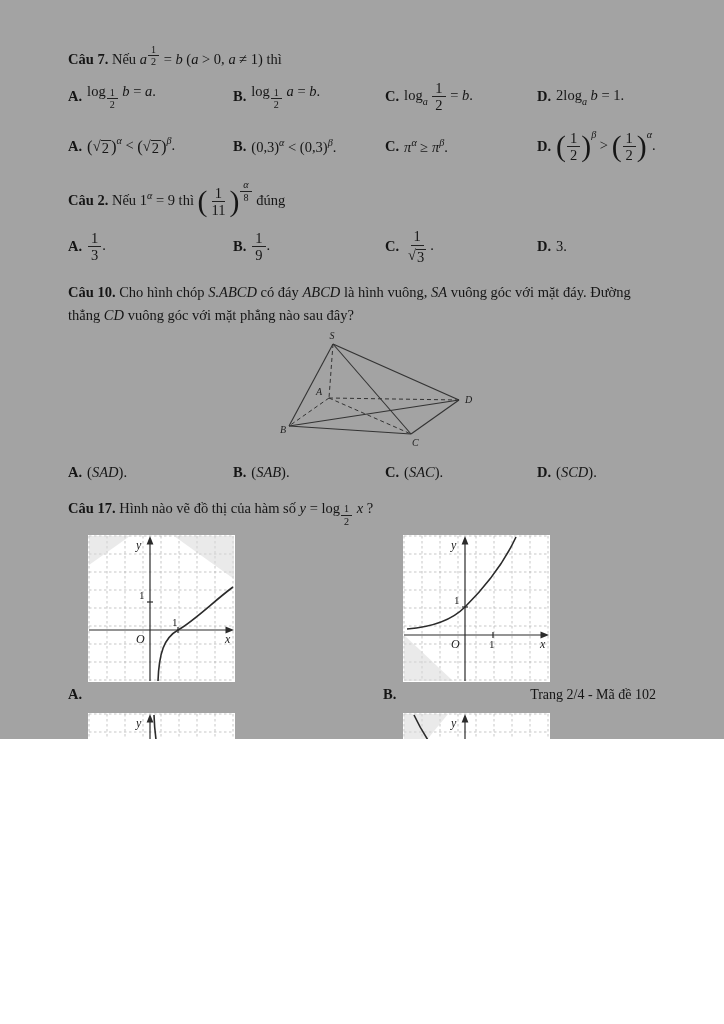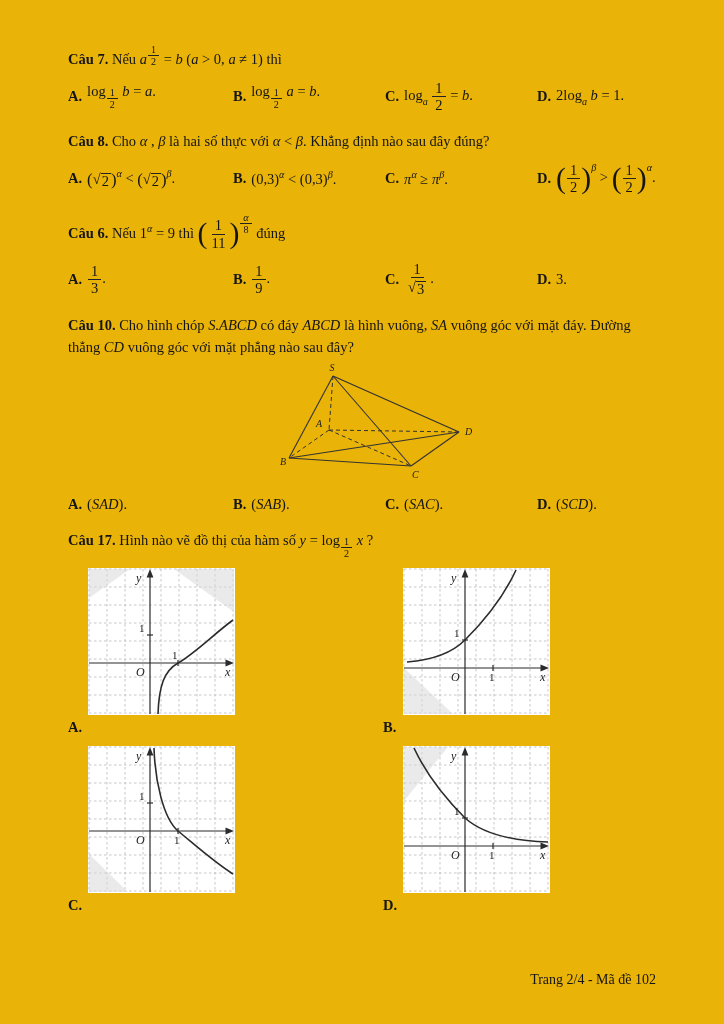--- a/index.html
+++ b/index.html
@@ -1,18 +1,18 @@
 <!DOCTYPE html>
 <html><head>
 <meta charset="utf-8">
 <style>
   * { margin:0; padding:0; box-sizing:border-box; }
   html,body { background:#ffffff; }
   .page {
-    width:724px; height:1024px; background:#eab308; position:relative; overflow:hidden;
+    width:724px; height:739px; background:#a3a3a3; position:relative; overflow:hidden;
     font-family:"Liberation Serif","DejaVu Serif",serif; font-size:14.5px; color:#151515;
     padding:44px 64px 0 68px;
   }
   .stem { line-height:1.55; margin-bottom:2px; }
   .opts { display:grid; grid-template-columns:165px 152px 152px 1fr; align-items:center; margin:10px 0 16px 0; }
   .opt { display:flex; align-items:center; gap:5px; white-space:nowrap; }
   .opt-label { font-weight:bold; }
   
   .m-b { font-weight:bold; }
   .m-i { font-style:italic; }
@@ -82,21 +82,20 @@
             </span><span class="m-t"> = </span><span class="m-i">b</span><span class="m-t">.</span></span>
         </span>
       <span class="opt">
           <b class="opt-label">D.</b>
           <span class="opt-body"><span class="m-t">2log</span><span class="m-sub"><span class="m-i">a</span></span><span class="m-t"> </span><span class="m-i">b</span><span class="m-t"> = 1.</span></span>
         </span>
     </div>
   </section>
 
   <section class="question">
-    <p class="stem"><span class="m-b">Câu 8.</span><span class="m-t"> Cho </span><span class="m-i">α</span><span class="m-t"> , </span><span class="m-i">β</span><span class="m-t"> là hai số thực với </span><span class="m-i">α</span><span class="m-t"> &lt; </span><span class="m-i">β</span><span class="m-t">. Khẳng định nào sau đây đúng?</span></p>
     <div class="opts">
       <span class="opt">
           <b class="opt-label">A.</b>
           <span class="opt-body"><span class="m-par">
               <span class="m-pl">(</span>
               <span class="m-pc"><span class="m-sqrt">
                   <span class="m-rad">√</span>
                   <span class="m-radbar"><span class="m-t">2</span></span>
                 </span></span>
               <span class="m-pr">)</span>
@@ -132,21 +131,21 @@
                   <span class="m-num"><span class="m-t">1</span></span>
                   <span class="m-den"><span class="m-t">2</span></span>
                 </span></span>
               <span class="m-pr">)</span>
             </span><span class="m-sup"><span class="m-i">α</span></span><span class="m-t">.</span></span>
         </span>
     </div>
   </section>
 
   <section class="question">
-    <p class="stem"><span class="m-b">Câu 6.</span><span class="m-t"> Nếu 1</span><span class="m-sup"><span class="m-i">α</span></span><span class="m-t"> = 9 thì </span><span class="m-par m-par-big">
+    <p class="stem"><span class="m-b">Câu 2.</span><span class="m-t"> Nếu 1</span><span class="m-sup"><span class="m-i">α</span></span><span class="m-t"> = 9 thì </span><span class="m-par m-par-big">
           <span class="m-pl">(</span>
           <span class="m-pc"><span class="m-frac">
               <span class="m-num"><span class="m-t">1</span></span>
               <span class="m-den"><span class="m-t">11</span></span>
             </span></span>
           <span class="m-pr">)</span>
         </span><span class="m-sup"><span class="m-frac">
             <span class="m-num"><span class="m-i">α</span></span>
             <span class="m-den"><span class="m-t">8</span></span>
           </span></span><span class="m-t"> đúng</span></p>

